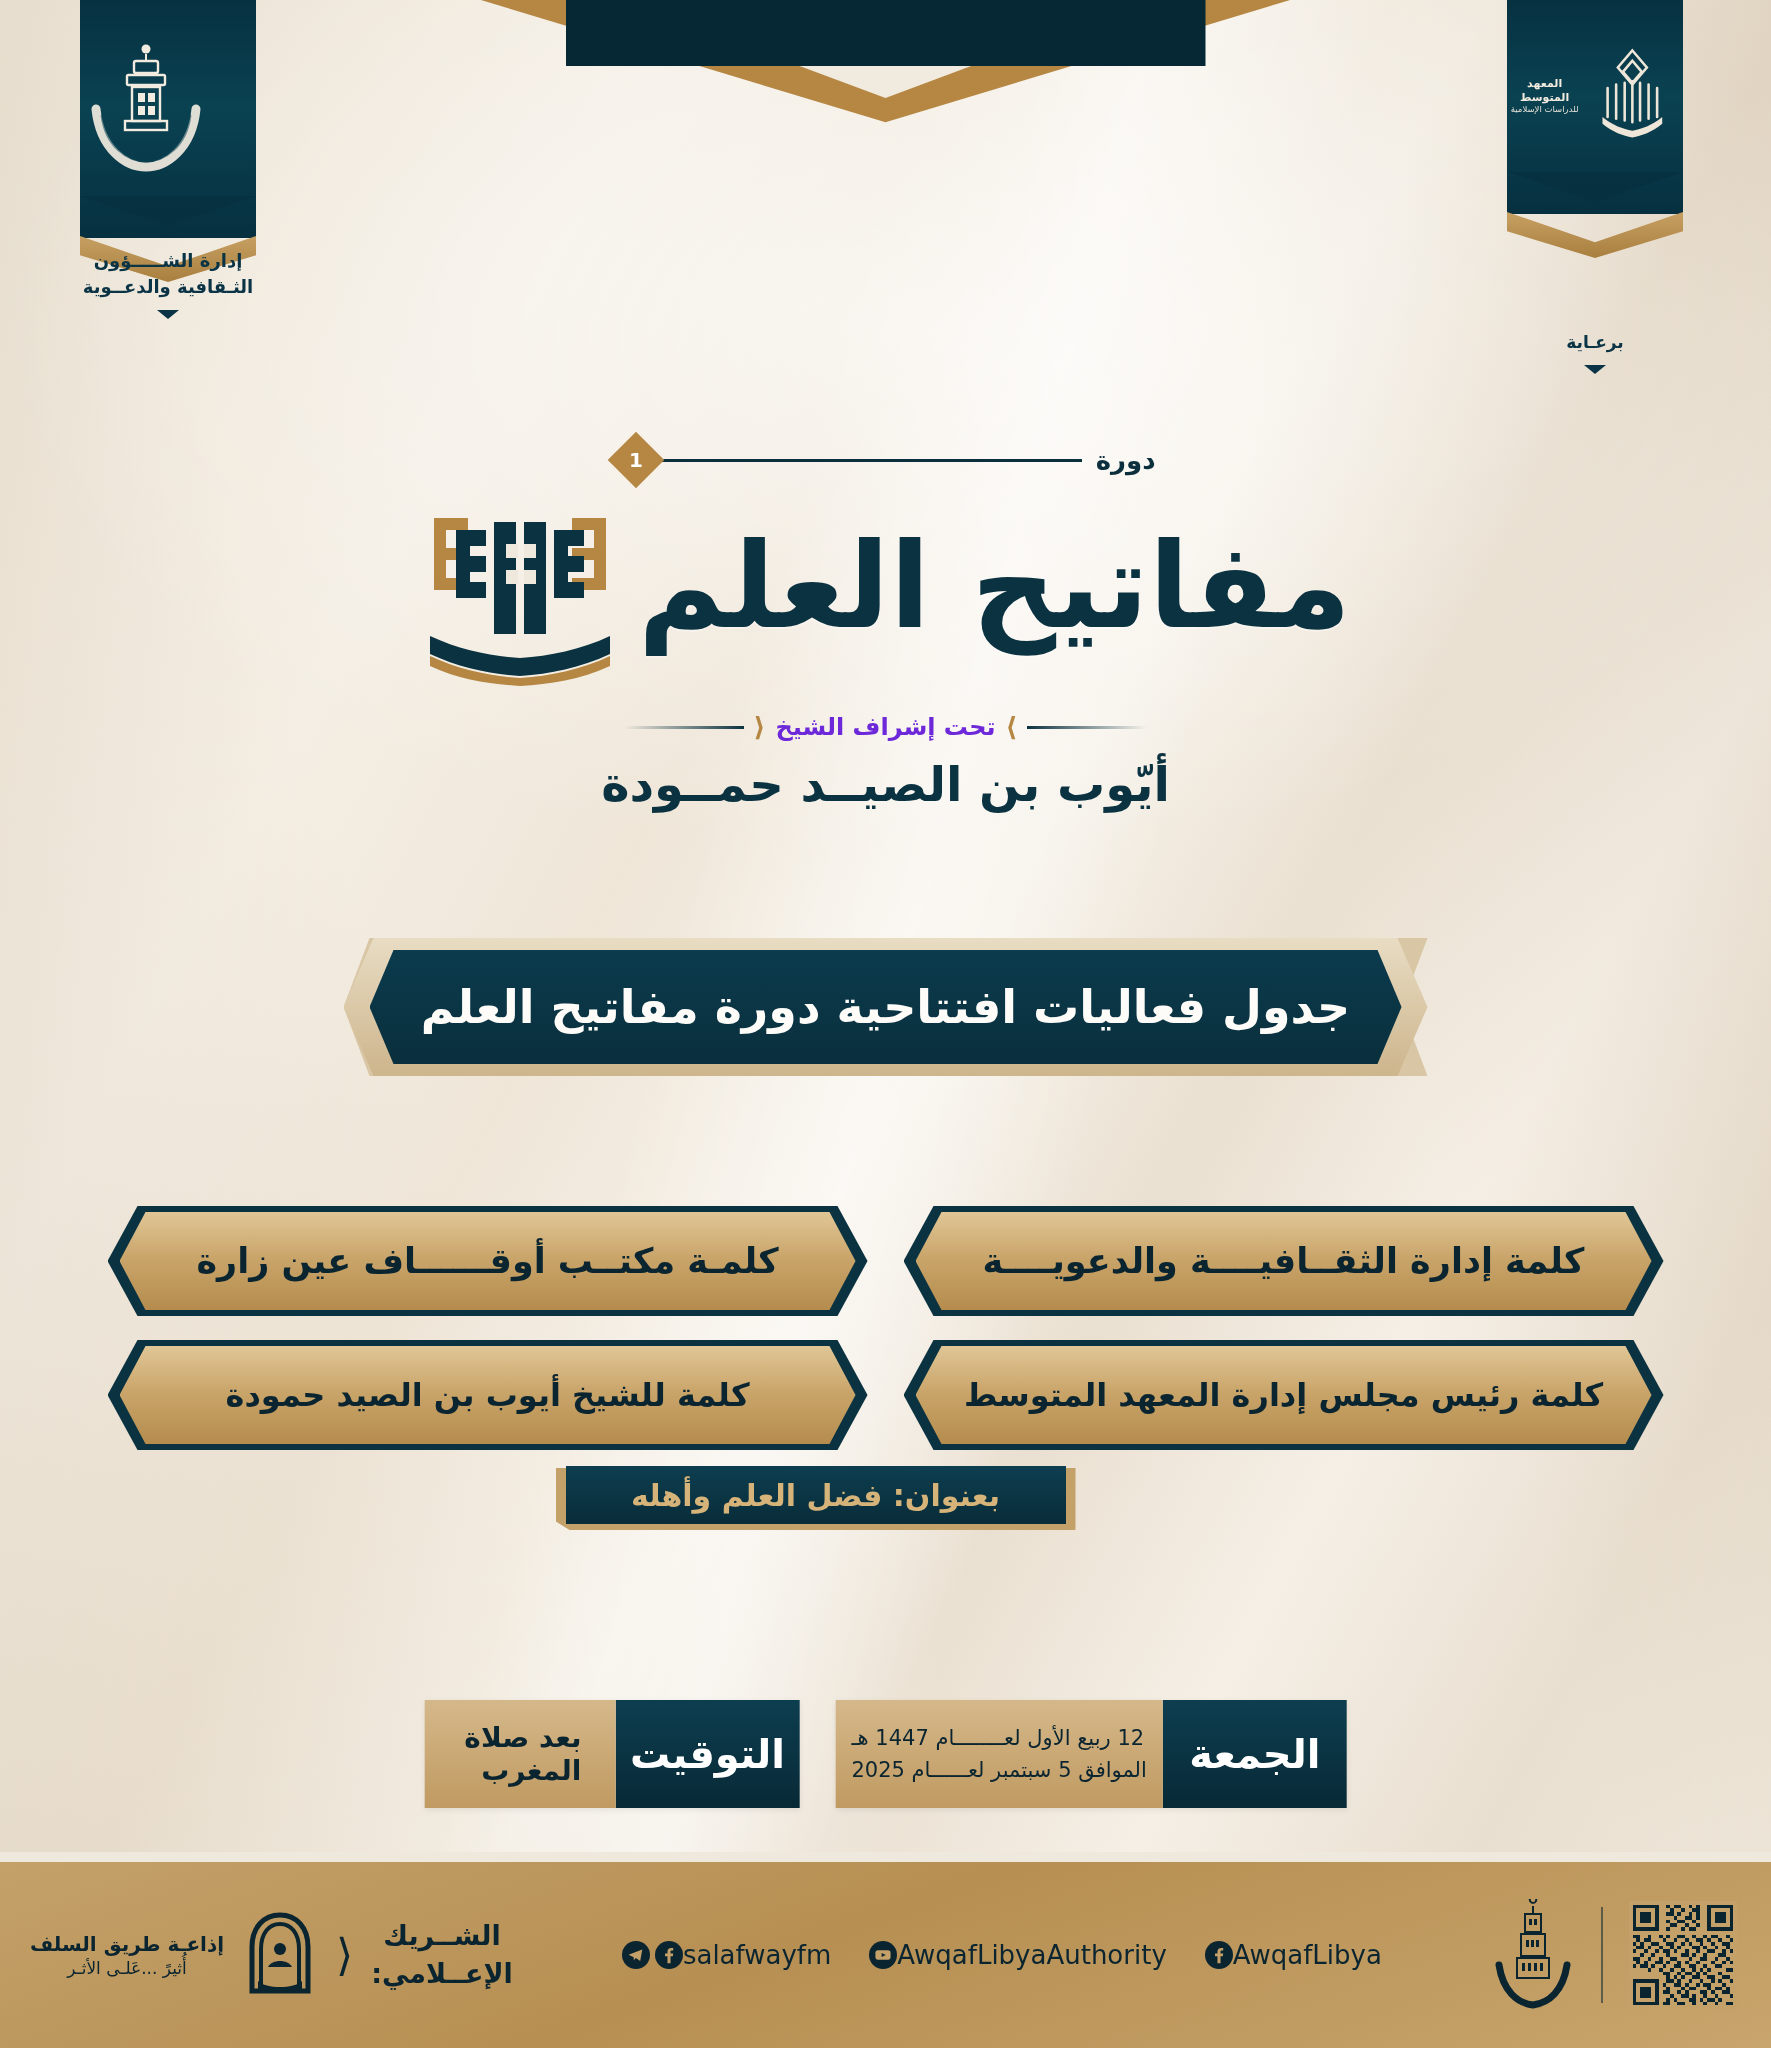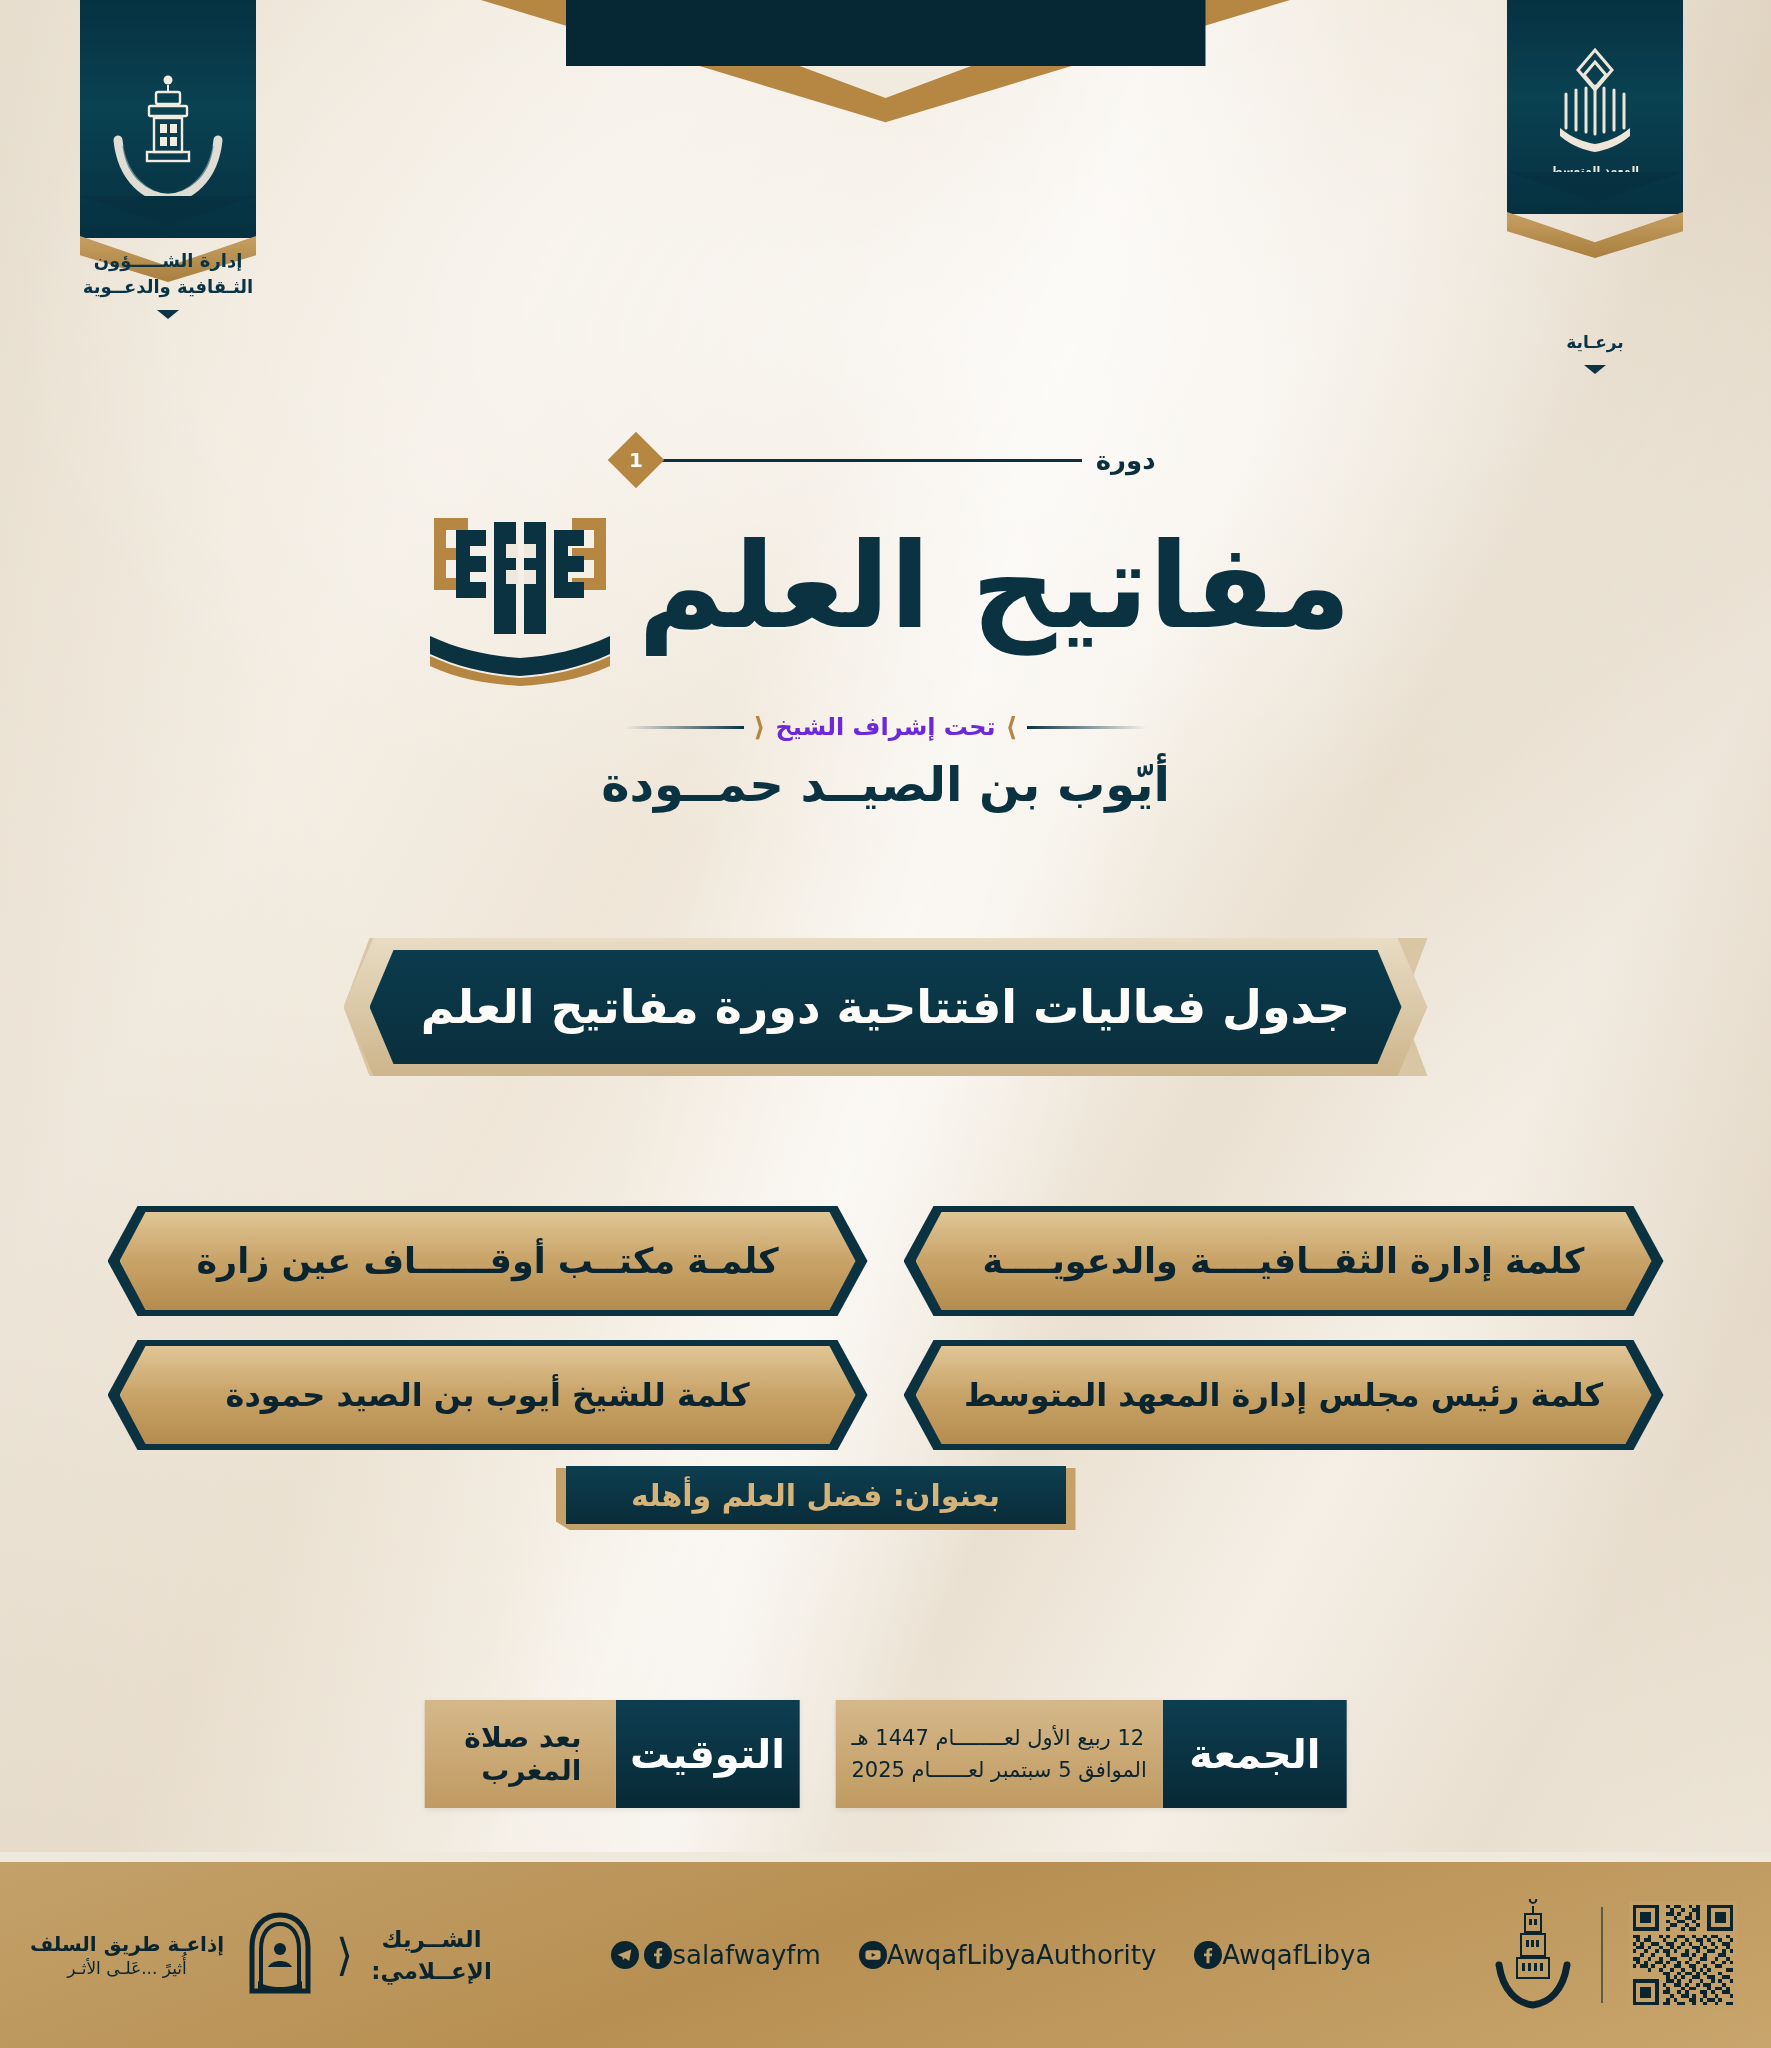--- a/index.html
+++ b/index.html
@@ -46,21 +46,21 @@
   }
   .banner::after{content:"";position:absolute;left:0;right:0;bottom:-44px;height:46px;
     background:linear-gradient(180deg,#c6a063,#a97f3e);
     clip-path:polygon(0 0,50% 66%,100% 0,100% 42%,50% 100%,0 42%);}
   .banner-left{left:80px;height:238px;}
   .banner-right{right:88px;height:214px;}
   .banner-inner{position:absolute;left:0;right:0;bottom:0;height:42px;
     background:linear-gradient(180deg,#063141,#063040);
     clip-path:polygon(0 0,100% 0,50% 72%);}
 
-  .crest{width:100%;display:flex;flex-direction:column;align-items:center;justify-content:flex-end;
+  .crest{width:100%;display:flex;flex-direction:row;align-items:center;justify-content:flex-end;
     height:100%;padding-bottom:26px;box-sizing:border-box;}
   .crest svg{display:block;}
   .crest-caption{color:#f3ece0;font-size:11px;line-height:1.25;text-align:center;font-weight:700;margin-top:4px;}
   .crest-caption .sub{font-size:8.5px;font-weight:400;opacity:.95;}
 
   .banner-label{position:absolute;width:260px;text-align:center;
     color:#0a3445;font-weight:700;line-height:1.45;font-size:18px;letter-spacing:.5px;}
   .banner-label-left{left:80px;margin-left:-42px;top:248px;}
   .banner-label-right{right:88px;margin-right:-42px;top:330px;font-size:17px;}
   .caret{display:block;margin:10px auto 0;width:0;height:0;
@@ -136,21 +136,21 @@
     padding:0 34px;font-weight:700;}
   .chip.day .val{flex-direction:column;gap:4px;align-items:flex-end;font-size:21px;line-height:1.35;padding:0 16px;}
   .chip.day .val .hijri, .chip.day .val .greg{white-space:nowrap;font-weight:500;}
   .chip.time .val{font-size:28px;}
 
   
   .footer{position:absolute;left:0;right:0;bottom:0;height:186px;
     background:linear-gradient(160deg,#c3a169 0%,#b78f53 45%,#c8a56c 100%);
     border-top:10px solid #efe8dd;display:flex;align-items:center;}
   .footer-left{display:flex;align-items:center;gap:18px;padding-right:0;padding-left:30px;direction:rtl;}
-  .partner-label{color:#0b2530;font-weight:700;font-size:23px;line-height:1.4;text-align:center;}
+  .partner-label{color:#0b2530;font-weight:700;font-size:27px;line-height:1.4;text-align:center;}
   .angle{color:#0b2530;font-size:44px;font-weight:400;line-height:1;}
   .radio-name{color:#0b2530;text-align:center;}
   .radio-name .n1{font-size:20px;font-weight:700;letter-spacing:.5px;}
   .radio-name .n2{font-size:17px;font-weight:500;margin-top:2px;}
   .socials{flex:1;display:flex;align-items:center;justify-content:center;gap:38px;direction:ltr;}
   .soc{display:flex;align-items:center;color:#0b2530;font-size:26px;font-weight:500;}
   .soc .ics{display:flex;gap:5px;}
   .soc svg{display:block;}
   .footer-right{display:flex;align-items:center;gap:26px;padding-left:0;padding-right:34px;}
   .qr{width:108px;height:108px;}

